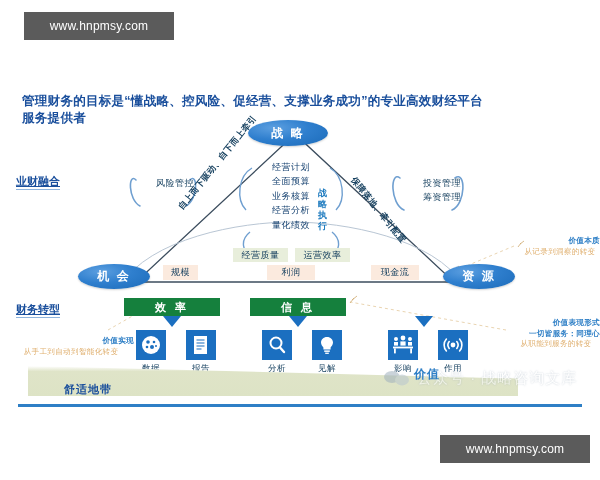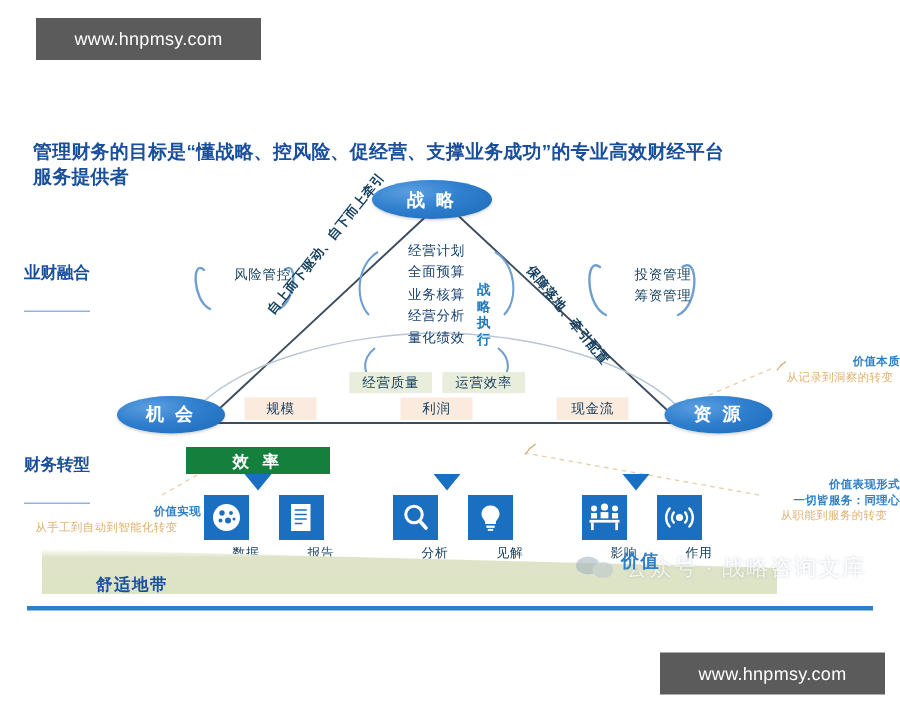--- a/index.html
+++ b/index.html
@@ -14,21 +14,21 @@
   .wm-top{left:24px;top:12px;width:150px;height:28px;}
   .wm-bot{left:440px;top:435px;width:150px;height:28px;}
 
   
   .title{position:absolute;left:22px;top:93px;width:566px;
          color:#1a4f9c;font-weight:bold;font-size:12.6px;line-height:17px;
          letter-spacing:.2px;}
 
   
   .rail{position:absolute;color:#1a4f9c;font-weight:bold;font-size:11px;
-        border-bottom:1px solid #8fb4dd;padding-bottom:18px;}
+        border-bottom:1px solid #8fb4dd;padding-bottom:0;text-decoration:underline;}
   .rail-1{left:16px;top:174px;}
   .rail-2{left:16px;top:302px;}
 
   
   .pill{position:absolute;border-radius:50%;display:flex;align-items:center;
         justify-content:center;color:#ffffff;font-weight:bold;
         background:radial-gradient(ellipse at 32% 30%, #5c9fe0 0%, #2f7fce 45%, #1b6ab8 100%);
         box-shadow:0 1px 2px rgba(0,0,0,.18);}
   .pill-strategy{left:248px;top:120px;width:80px;height:26px;font-size:12px;letter-spacing:2px;}
   .pill-chance{left:78px;top:264px;width:72px;height:25px;font-size:12px;letter-spacing:2px;}
@@ -48,21 +48,21 @@
 
   
   .gbox{position:absolute;background:#e8eedb;color:#16405f;font-size:9px;
         display:flex;align-items:center;justify-content:center;letter-spacing:.5px;}
   .gb-1{left:233px;top:248px;width:55px;height:14px;}
   .gb-2{left:295px;top:248px;width:55px;height:14px;}
 
   
   .pbox{position:absolute;background:#fbeade;color:#16405f;font-size:9px;
         display:flex;align-items:center;justify-content:center;letter-spacing:.5px;}
-  .pb-1{left:163px;top:265px;width:48px;height:15px;}
+  .pb-1{left:163px;top:265px;width:35px;height:15px;}
   .pb-2{left:267px;top:265px;width:48px;height:15px;}
   .pb-3{left:371px;top:265px;width:48px;height:15px;}
 
   
   .loop{position:absolute;color:#16405f;font-size:9px;text-align:right;
         letter-spacing:.5px;line-height:14px;}
   .loop-l{left:130px;top:176px;width:64px;}
   .loop-r{left:397px;top:176px;width:64px;}
 
   
@@ -81,21 +81,21 @@
 
   .arw{position:absolute;width:0;height:0;border-left:9px solid transparent;
        border-right:9px solid transparent;border-top:11px solid #1b6fc0;}
   .aw-1{left:163px;top:316px;}
   .aw-2{left:289px;top:316px;}
   .aw-3{left:415px;top:316px;}
 
   
   .tile{position:absolute;width:30px;height:30px;background:#1b6fc0;
         display:flex;align-items:center;justify-content:center;}
-  .tcap{position:absolute;width:44px;text-align:right;color:#16405f;
+  .tcap{position:absolute;width:44px;text-align:center;color:#16405f;
         font-size:8.5px;letter-spacing:.5px;}
 
   
   .band{position:absolute;left:28px;top:366px;width:490px;height:30px;
         background:linear-gradient(to bottom,#ffffff 0%,#dfe4c8 18%,#dde3c5 100%);
         clip-path:polygon(0 0,100% 42%,100% 100%,0 100%);}
   .band-label{position:absolute;left:64px;top:382px;color:#1a4f9c;
               font-weight:bold;font-size:11px;letter-spacing:1px;}
 
   
@@ -216,20 +216,21 @@
   <div class="tile" style="left:186px;top:330px;">
     <svg width="20" height="22" viewBox="0 0 20 22">
       <rect x="3" y="2" width="13" height="18" fill="#ffffff"></rect>
       <g stroke="#1b6fc0" stroke-width="1.1">
         <path d="M5.5 6h8M5.5 9h8M5.5 12h8M5.5 15h5"></path>
       </g>
     </svg>
   </div>
   <div class="tcap" style="left:179px;top:363px;">报告</div>
 
+  <div class="bhead bh-2">信 息</div>
   <div class="arw aw-2"></div>
   <div class="tile" style="left:262px;top:330px;">
     <svg width="22" height="22" viewBox="0 0 22 22">
       <circle cx="10" cy="9" r="5.5" fill="none" stroke="#ffffff" stroke-width="2"></circle>
       <path d="M14 13.5 L18 18" stroke="#ffffff" stroke-width="2.4" stroke-linecap="round"></path>
     </svg>
   </div>
   <div class="tcap" style="left:255px;top:363px;">分析</div>
 
   <div class="tile" style="left:312px;top:330px;">

